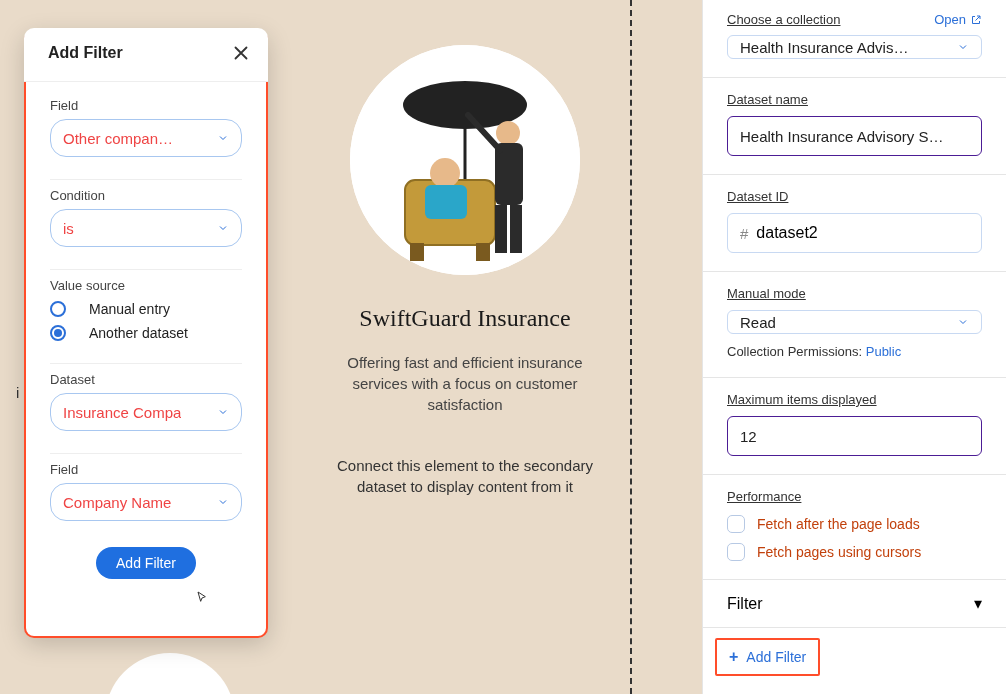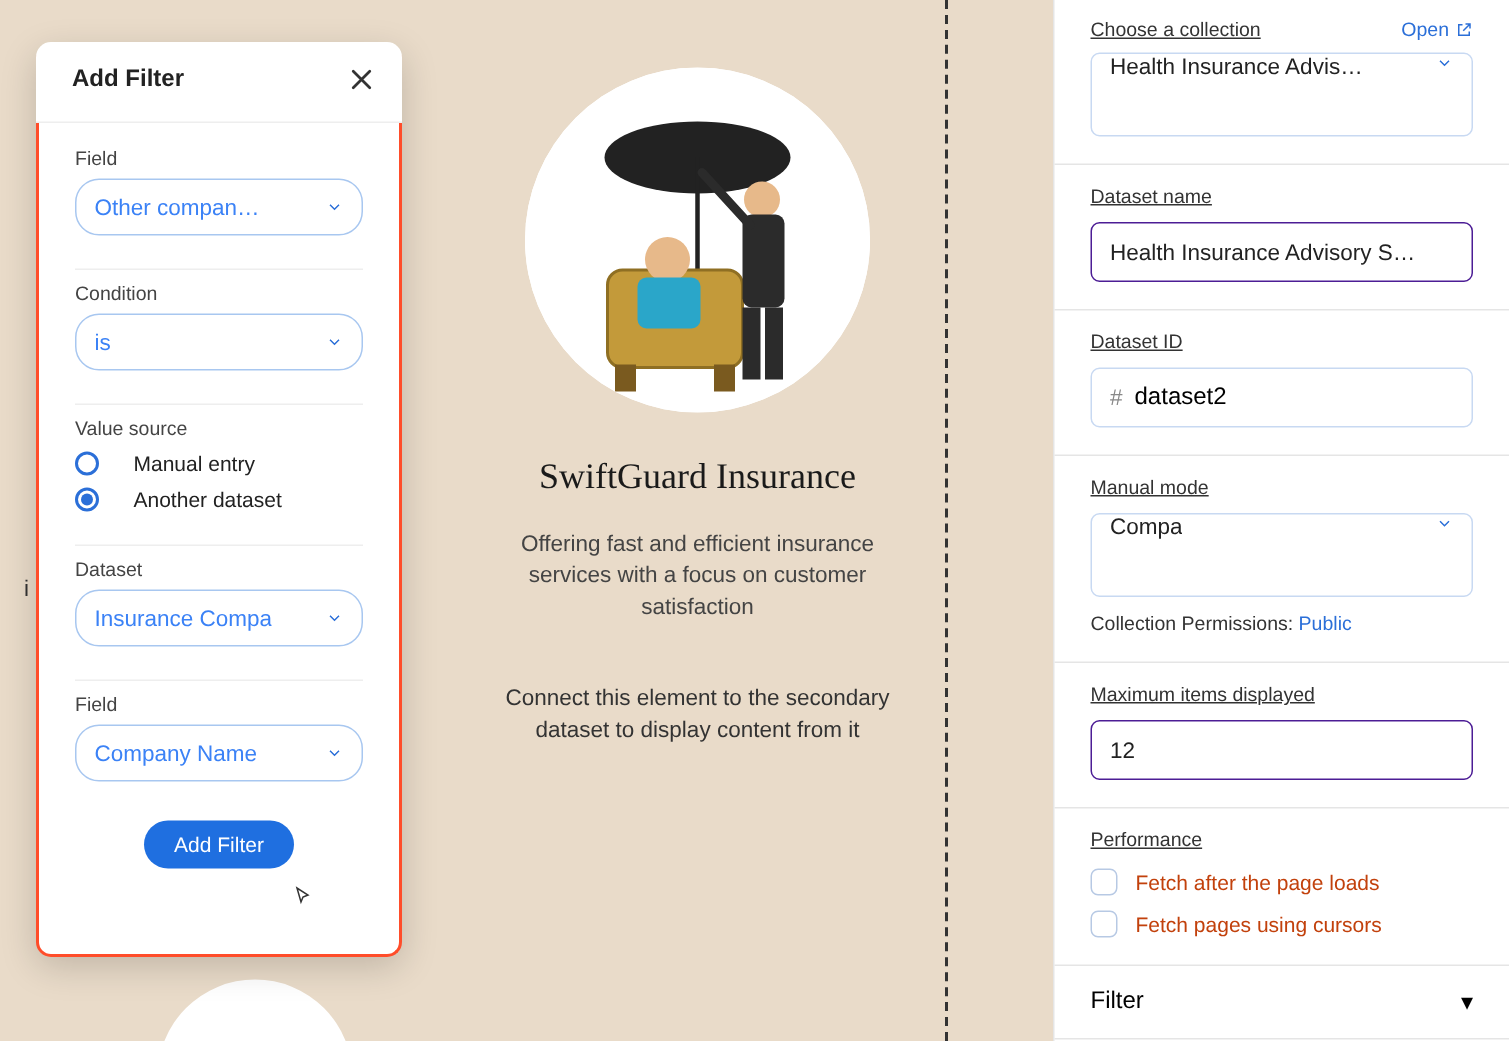--- a/index.html
+++ b/index.html
@@ -38,21 +38,21 @@
       box-shadow: inset 0 -1px 0 #eee;
     }
     .pop-title { position: absolute; left: 24px; top: 16px; font-size: 16px; font-weight: 700; color: #222; }
     .pop-close { position: absolute; right: 16px; top: 14px; width: 22px; height: 22px; cursor: pointer; color: #333; }
     .pop-body { position: absolute; left: 0; right: 0; top: 58px; bottom: 14px; padding: 0 24px; }
 
     .pop-label { font-size: 13px; color: #444; margin-top: 10px; margin-bottom: 6px; }
     .pop-select {
       height: 38px; border: 1px solid #a8c7f0; border-radius: 16px;
       display: flex; align-items: center; justify-content: space-between;
-      padding: 0 12px; font-size: 15px; color: #3b82f6; cursor: pointer;
+      padding: 0 12px; font-size: 15px; color: #ef4444; cursor: pointer;
     }
     .pop-select .sel-text { overflow: hidden; text-overflow: ellipsis; white-space: nowrap; max-width: 130px; }
     .chev { width: 12px; height: 12px; color: #2b6fd8; flex-shrink: 0; }
     .pop-hr { border: 0; border-top: 1px solid #eee; margin: 22px 0 8px; }
 
     .radio-row { display: flex; align-items: center; gap: 10px; margin-top: 8px; cursor: pointer; }
     .radio-outer { width: 16px; height: 16px; border: 2px solid #2b6fd8; border-radius: 50%; display: flex; align-items: center; justify-content: center; }
     .radio-inner-on { width: 8px; height: 8px; border-radius: 50%; background: #2b6fd8; }
     .radio-label { font-size: 14px; color: #222; margin-left: 13px; }
 
@@ -65,21 +65,21 @@
 
     
     .side-panel { position: absolute; left: 702px; top: 0; width: 304px; height: 694px; background: #fff; border-left: 1px solid #e5e5e5; }
     .panel-section { padding: 12px 24px 18px; border-bottom: 1px solid #e5e5e5; }
 
     .panel-label { font-size: 13px; color: #333; text-decoration: underline; }
     .panel-label-row { display: flex; justify-content: space-between; align-items: center; }
     .open-link { color: #2b6fd8; font-size: 13px; display: flex; align-items: center; gap: 4px; cursor: pointer; }
     .open-link svg { width: 12px; height: 12px; }
 
-    .panel-select { margin-top: 8px; height: 56px; border: 1px solid #c8d9f2; border-radius: 6px; display: flex; align-items: flex-start; justify-content: space-between; padding: 0 12px; font-size: 15px; color: #222; cursor: pointer; }
+    .panel-select { margin-top: 8px; height: 24px; border: 1px solid #c8d9f2; border-radius: 6px; display: flex; align-items: center; justify-content: space-between; padding: 0 12px; font-size: 15px; color: #222; cursor: pointer; }
     .panel-select .sel-text { overflow: hidden; text-overflow: ellipsis; white-space: nowrap; max-width: 200px; }
 
     .panel-input { margin-top: 8px; width: 100%; height: 40px; border: 1px solid #4c1d95; border-radius: 6px; padding: 0 12px; font-size: 15px; color: #222; }
     .panel-input-prefix { display:flex; align-items:center; gap:8px; }
     .panel-input-prefix .hash { color:#888; font-size:15px; }
     .panel-input-ro { border: 1px solid #c8d9f2; border-radius: 6px; height:40px; margin-top:8px; padding:0 12px; }
 
     .permission-row { margin-top: 10px; font-size: 13px; color: #333; }
     .permission-row .link { color: #2b6fd8; cursor: pointer; }
 
@@ -225,21 +225,21 @@
     <span class="panel-label">Dataset ID</span>
     <div class="panel-input-ro panel-input-prefix">
       <span class="hash">#</span>
       <span>dataset2</span>
     </div>
   </div>
 
   <div class="panel-section">
     <span class="panel-label">Manual mode</span>
     <div class="panel-select">
-      <span class="sel-text">Compa</span>
+      <span class="sel-text">Read</span>
       <svg class="chev" viewBox="0 0 24 24">
           <path d="M6 9l6 6 6-6" fill="none" stroke="currentColor" stroke-width="2"></path>
         </svg>
     </div>
     <div class="permission-row">
       <span>Collection Permissions:</span>
       <span> </span>
       <span class="link">Public</span>
     </div>
   </div>

